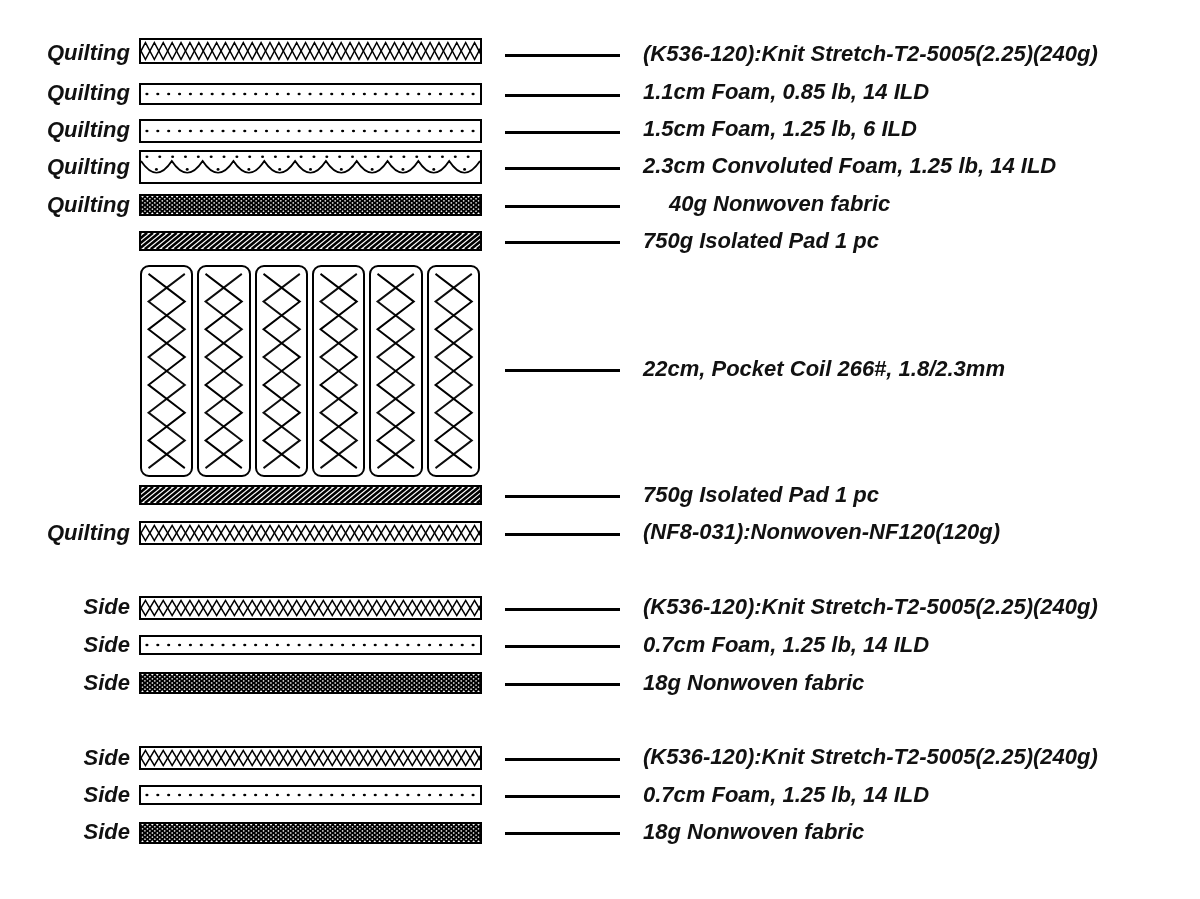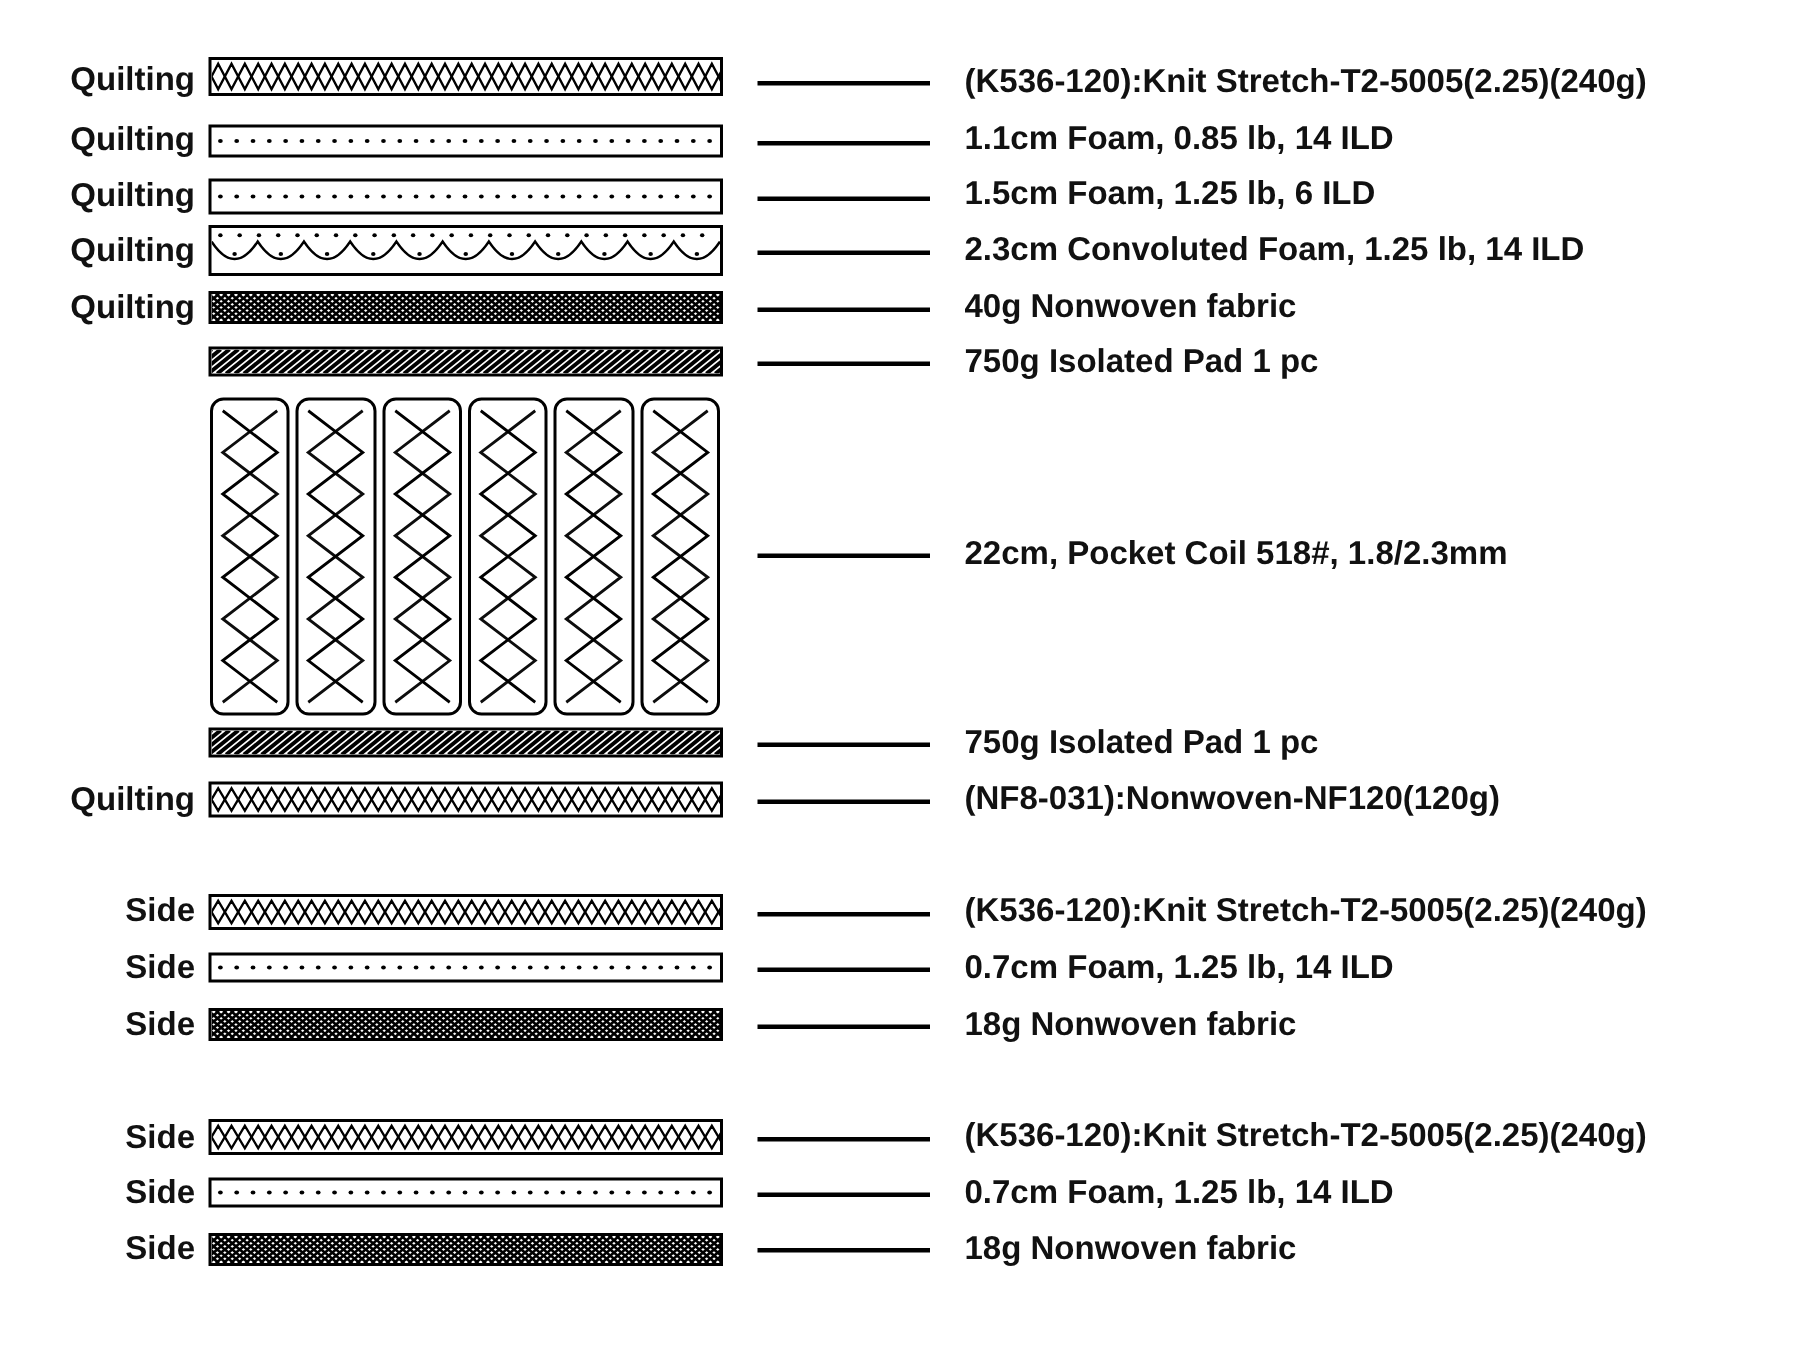--- a/index.html
+++ b/index.html
@@ -13,20 +13,21 @@
     font-family: "Liberation Sans", sans-serif;
     color: #000000;
     position: relative;
     overflow: hidden;
   }
   #diagram {
     position: absolute;
     left: 0; top: 0;
     width: 1200px;
     height: 899px;
+    font-style: italic;
   }
   .label-left {
     position: absolute;
     text-align: right;
     font-weight: bold;
     font-size: 22px;
     line-height: 22px;
     color: #111111;
     white-space: nowrap;
   }
@@ -353,21 +354,21 @@
         <line x1="348" y1="22" x2="370" y2="0" stroke="#000" stroke-width="2"></line>
         <line x1="353" y1="0" x2="375" y2="22" stroke="#000" stroke-width="2"></line>
         <line x1="353" y1="22" x2="375" y2="0" stroke="#000" stroke-width="2"></line>
         <line x1="358" y1="0" x2="380" y2="22" stroke="#000" stroke-width="2"></line>
         <line x1="358" y1="22" x2="380" y2="0" stroke="#000" stroke-width="2"></line>
         <line x1="363" y1="0" x2="385" y2="22" stroke="#000" stroke-width="2"></line>
         <line x1="363" y1="22" x2="385" y2="0" stroke="#000" stroke-width="2"></line>
       </svg>
     </div>
     <div class="leader" style="left: 505px; top: 205px; width: 115px;"></div>
-    <div class="label-right" style="left: 643px; top: 193px;">40g Nonwoven fabric</div>
+    <div class="label-right" style="left: 669px; top: 193px;">40g Nonwoven fabric</div>
     <div class="layer" style="left: 139px; top: 231px; width: 343px; height: 20px;">
       <svg viewBox="0 0 343 20" preserveAspectRatio="none">
         <rect width="343" height="20" fill="#ffffff"></rect>
         <line x1="-20" y1="20" x2="0" y2="0" stroke="#000" stroke-width="3"></line>
         <line x1="-14" y1="20" x2="6" y2="0" stroke="#000" stroke-width="3"></line>
         <line x1="-8" y1="20" x2="12" y2="0" stroke="#000" stroke-width="3"></line>
         <line x1="-2" y1="20" x2="18" y2="0" stroke="#000" stroke-width="3"></line>
         <line x1="4" y1="20" x2="24" y2="0" stroke="#000" stroke-width="3"></line>
         <line x1="10" y1="20" x2="30" y2="0" stroke="#000" stroke-width="3"></line>
         <line x1="16" y1="20" x2="36" y2="0" stroke="#000" stroke-width="3"></line>
@@ -462,21 +463,21 @@
         <path d="M 46 7 L 7 35.285714285714285 L 46 63.57142857142857 L 7 91.85714285714286 L 46 120.14285714285714 L 7 148.42857142857142 L 46 176.7142857142857 L 7 205" fill="none" stroke="#000" stroke-width="2" opacity="0.95"></path>
       </svg>
     </div>
     <div class="coil-unit" style="left: 426.667px; top: 265px; width: 53.3333px; height: 212px;">
       <svg viewBox="0 0 53 212" preserveAspectRatio="none">
         <path d="M 7 7 L 46 35.285714285714285 L 7 63.57142857142857 L 46 91.85714285714286 L 7 120.14285714285714 L 46 148.42857142857142 L 7 176.7142857142857 L 46 205" fill="none" stroke="#000" stroke-width="2"></path>
         <path d="M 46 7 L 7 35.285714285714285 L 46 63.57142857142857 L 7 91.85714285714286 L 46 120.14285714285714 L 7 148.42857142857142 L 46 176.7142857142857 L 7 205" fill="none" stroke="#000" stroke-width="2" opacity="0.95"></path>
       </svg>
     </div>
     <div class="leader" style="left: 505px; top: 369px; width: 115px;"></div>
-    <div class="label-right" style="left: 643px; top: 358px;">22cm, Pocket Coil 518#, 1.8/2.3mm</div>
+    <div class="label-right" style="left: 643px; top: 358px;">22cm, Pocket Coil 266#, 1.8/2.3mm</div>
     <div class="layer" style="left: 139px; top: 485px; width: 343px; height: 20px;">
       <svg viewBox="0 0 343 20" preserveAspectRatio="none">
         <rect width="343" height="20" fill="#ffffff"></rect>
         <line x1="-20" y1="20" x2="0" y2="0" stroke="#000" stroke-width="3"></line>
         <line x1="-14" y1="20" x2="6" y2="0" stroke="#000" stroke-width="3"></line>
         <line x1="-8" y1="20" x2="12" y2="0" stroke="#000" stroke-width="3"></line>
         <line x1="-2" y1="20" x2="18" y2="0" stroke="#000" stroke-width="3"></line>
         <line x1="4" y1="20" x2="24" y2="0" stroke="#000" stroke-width="3"></line>
         <line x1="10" y1="20" x2="30" y2="0" stroke="#000" stroke-width="3"></line>
         <line x1="16" y1="20" x2="36" y2="0" stroke="#000" stroke-width="3"></line>

